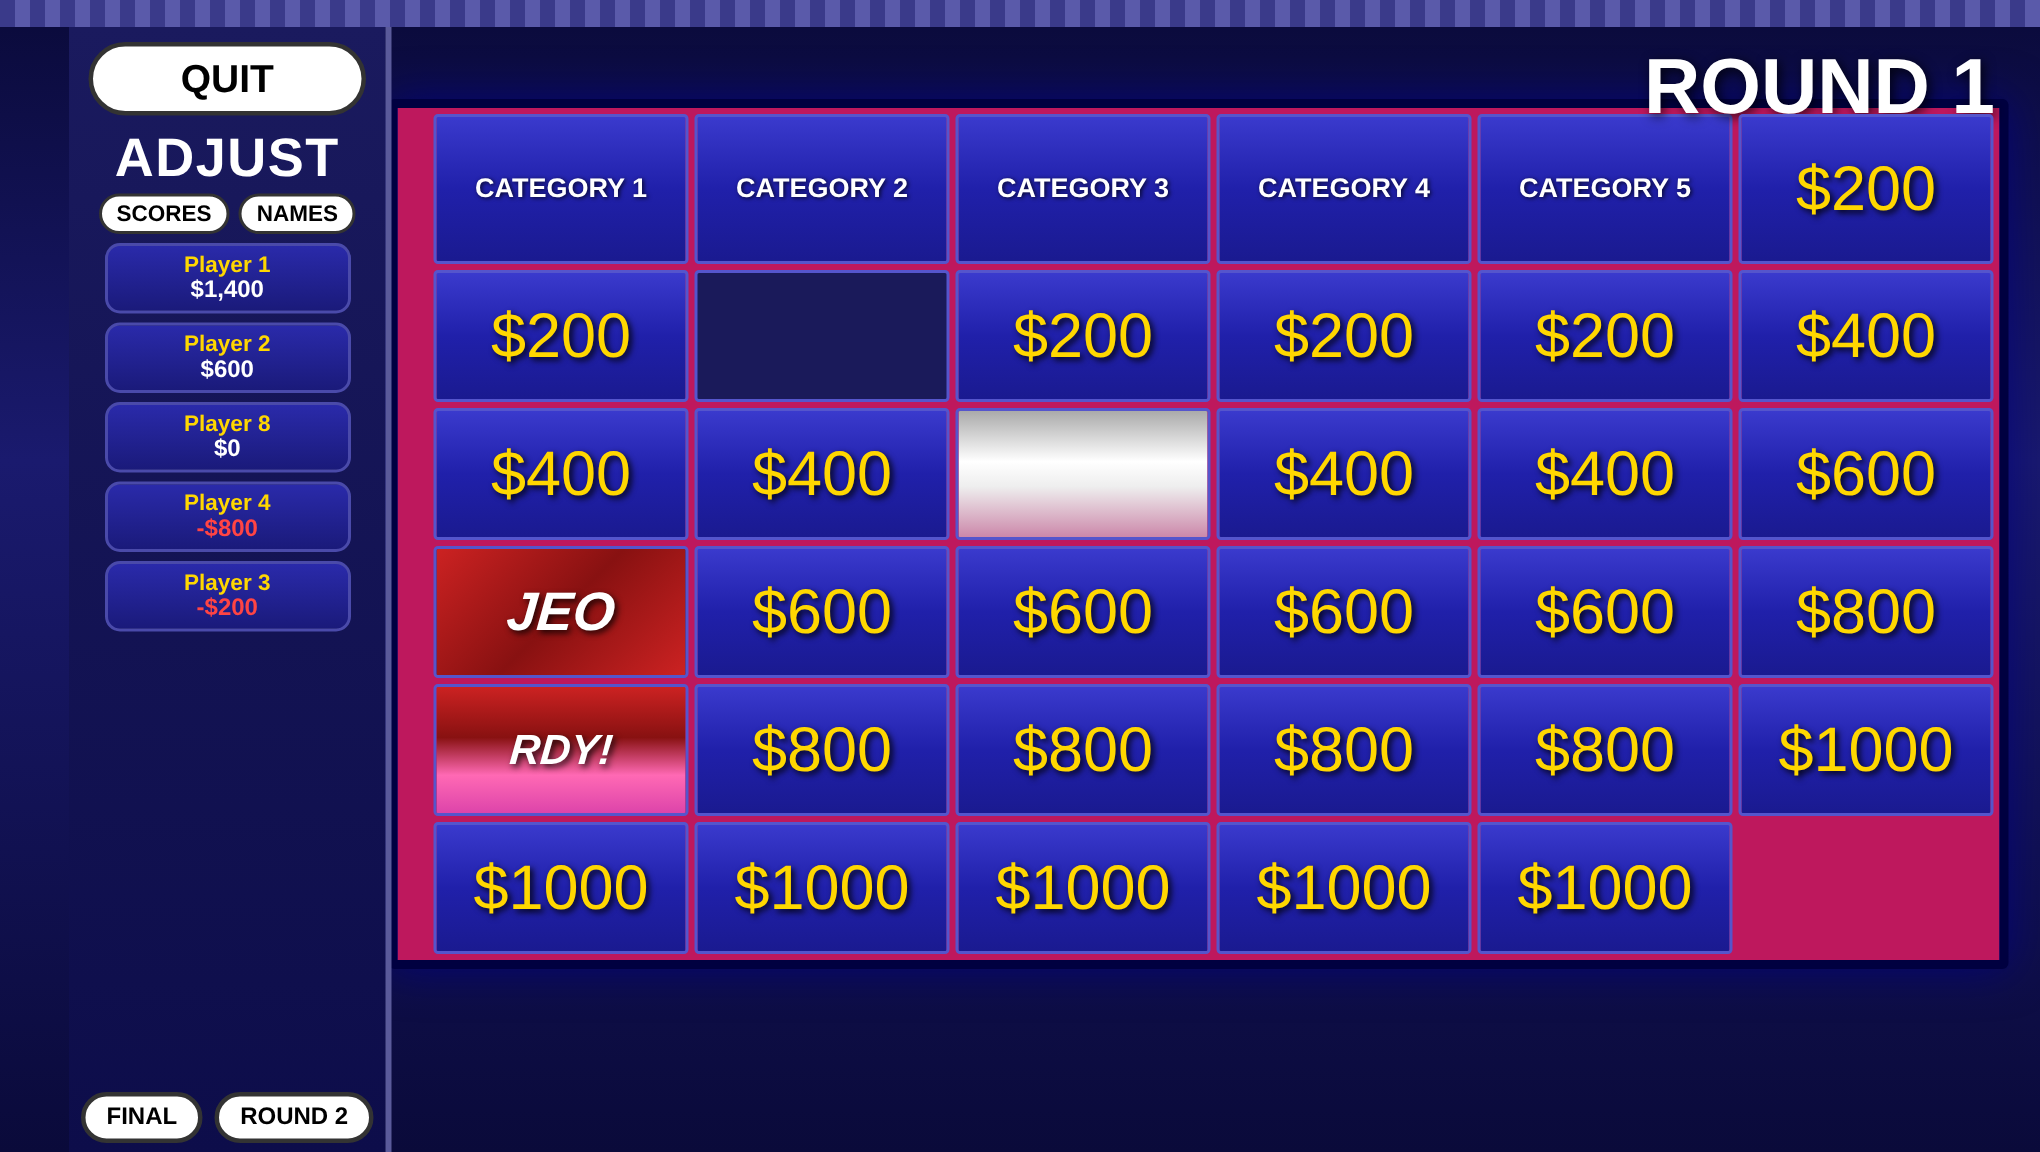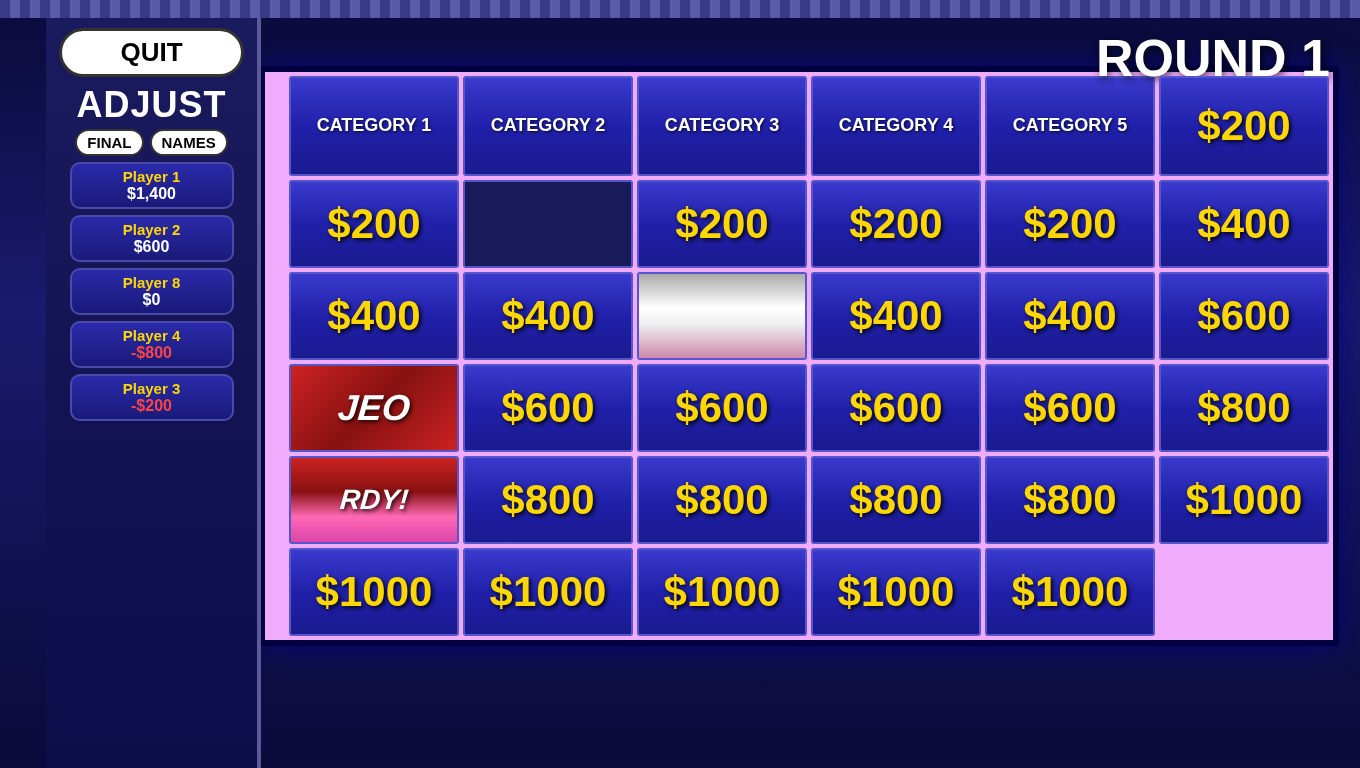--- a/index.html
+++ b/index.html
@@ -225,21 +225,21 @@
       align-items: center;
       justify-content: center;
       cursor: pointer;
       position: relative;
       overflow: hidden;
     }
 
     .value-text {
       color: #ffd700;
       font-size: 42px;
-      font-weight: 700;
+      font-weight: 400;
       font-family: 'Arial Black', Arial, sans-serif;
       text-shadow: 2px 2px 4px rgba(0,0,0,0.9);
     }
 
     
     .value-cell.media-cell {
       background: #333388;
     }
 
     .media-placeholder {
@@ -270,35 +270,35 @@
       transform: skew(-5deg);
     }
 
     
     .value-cell.empty-cell {
       background: #1a1a5a;
     }
 
     
     .board-grid {
-      background: #f0abfc;
+      background: #be185d;
       padding-left: 24px;
     }
   </style>
 </head>
 <body>
 
 <div class="bg-main"></div>
 <div class="top-bar"></div>
 
 <div class="sidebar">
   <button class="quit-btn">QUIT</button>
   <span class="adjust-label">ADJUST</span>
   <div class="scores-names-row">
-    <button class="scores-btn">FINAL</button>
+    <button class="scores-btn">SCORES</button>
     <button class="names-btn">NAMES</button>
   </div>
 
   <div class="player-card">
     <div class="player-name">Player 1</div>
     <div class="player-score">$1,400</div>
   </div>
   <div class="player-card">
     <div class="player-name">Player 2</div>
     <div class="player-score">$600</div>
@@ -309,20 +309,24 @@
   </div>
   <div class="player-card">
     <div class="player-name">Player 4</div>
     <div class="player-score negative">-$800</div>
   </div>
   <div class="player-card">
     <div class="player-name">Player 3</div>
     <div class="player-score negative">-$200</div>
   </div>
 
+  <div class="bottom-buttons">
+    <button class="final-btn">FINAL</button>
+    <button class="round2-btn">ROUND 2</button>
+  </div>
 </div>
 
 <div class="wood-panel"></div>
 
 <div class="game-area">
   <div class="round-title">ROUND 1</div>
 
   <div class="game-board">
     <div class="board-grid">
 

